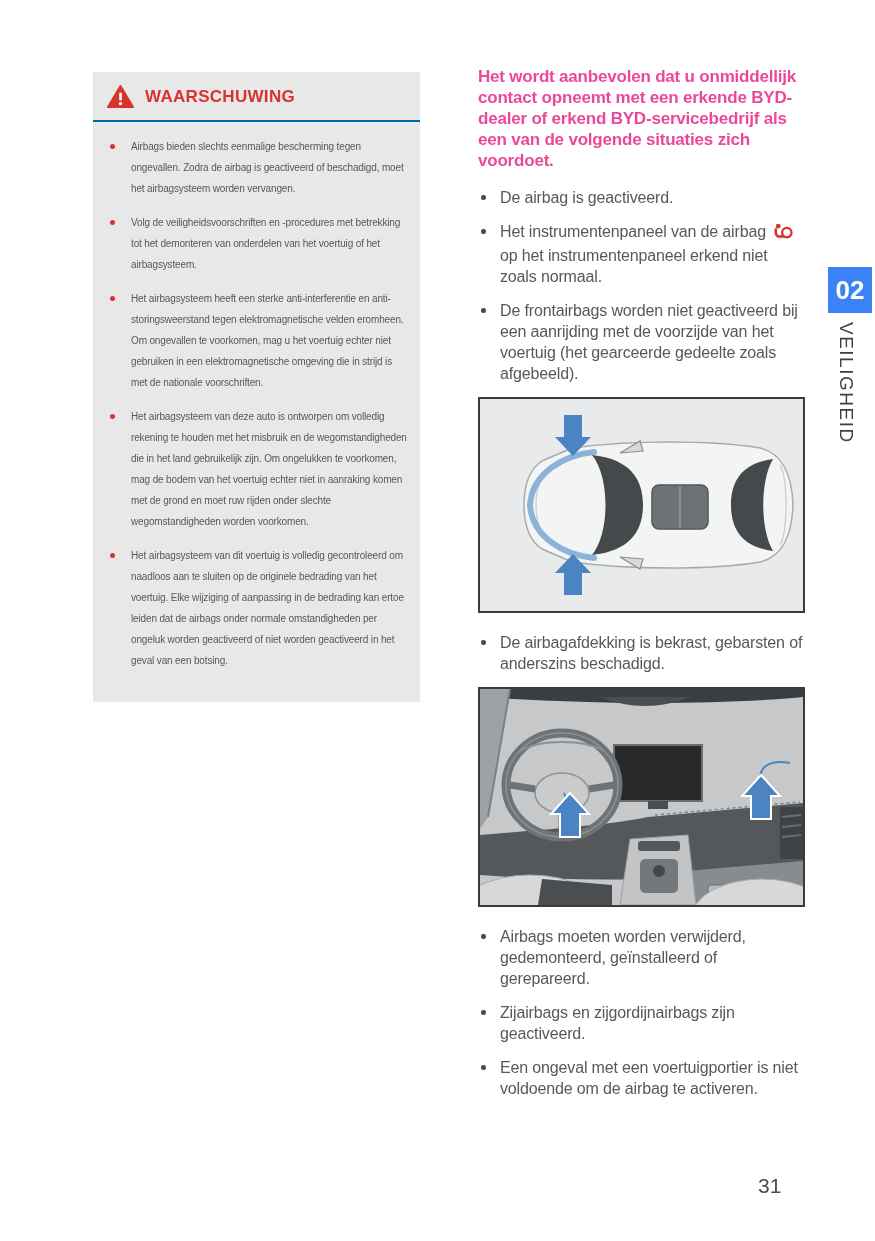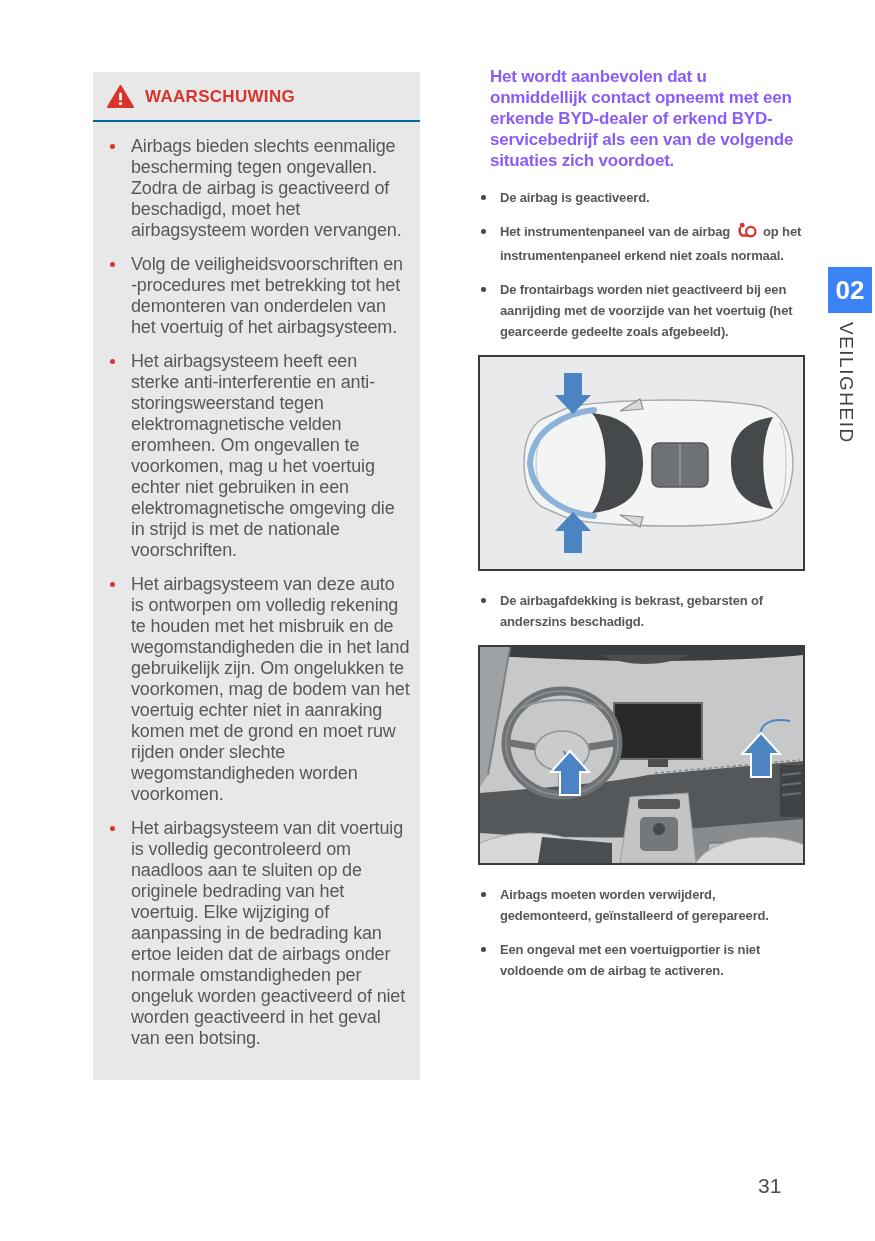--- a/index.html
+++ b/index.html
@@ -15,36 +15,36 @@
   }
   .warning-header{
     display:flex;align-items:center;gap:11px;
     padding:13px 14px 11px 14px;border-bottom:2px solid #0369a1;
   }
   .warn-title{color:#d8342c;font-weight:bold;font-size:17px;letter-spacing:.3px;}
   .warn-icon svg{display:block;}
   .warn-list{list-style:none;margin:14px 0 0 0;padding:0 10px 0 14px;}
   .warn-list li{
     position:relative;padding-left:24px;margin-bottom:13px;
-    font-size:18px;line-height:21px;letter-spacing:-0.15px;
+    font-size:10px;line-height:21px;letter-spacing:-0.15px;
   }
   .warn-list li::before{
     content:"";position:absolute;left:3px;top:8px;width:5px;height:5px;
     border-radius:50%;background:#d8342c;
   }
   
   .right-col{position:absolute;left:478px;top:66px;width:327px;}
   .intro{
-    margin:0 0 16px 12px;font-weight:bold;font-size:17px;line-height:21px;
-    color:#8b5cf6;letter-spacing:-0.2px;
+    margin:0 0 16px 0;font-weight:bold;font-size:17px;line-height:21px;
+    color:#ec4899;letter-spacing:-0.2px;
   }
   .bullets{list-style:none;margin:0;padding:0;}
   .bullets li{
     position:relative;padding-left:22px;margin-bottom:13px;
-    font-size:13px;line-height:21px;letter-spacing:-0.15px;font-weight:bold;
+    font-size:16px;line-height:21px;letter-spacing:-0.15px;
   }
   .bullets li::before{
     content:"";position:absolute;left:3px;top:8px;width:4.5px;height:4.5px;
     border-radius:50%;background:#4a4a4c;
   }
   .inline-icon{display:inline-block;vertical-align:-3px;margin:0 3px;}
   .fig{
     margin:7px 0 19px 0;width:327px;border:2px solid #3b3b3b;
     box-sizing:border-box;line-height:0;background:#e9eaeb;
   }
@@ -193,19 +193,20 @@
 
       <path d="M 281 92 C 278 78 290 70 310 74" stroke="#4b83c3" stroke-width="2" fill="none"></path>
       <g>
         <path d="M 281 86 L 262 107 L 271 107 L 271 130 L 291 130 L 291 107 L 300 107 Z" fill="#4b83c3" stroke="#ffffff" stroke-width="2"></path>
       </g>
     </svg>
   </figure>
 
   <ul class="bullets">
     <li><span>Airbags moeten worden verwijderd, gedemonteerd, geïnstalleerd of gerepareerd.</span></li>
+    <li><span>Zijairbags en zijgordijnairbags zijn geactiveerd.</span></li>
     <li><span>Een ongeval met een voertuigportier is niet voldoende om de airbag te activeren.</span></li>
   </ul>
 </main>
 
 <div class="chapter-tab">02</div>
 <div class="chapter-label">VEILIGHEID</div>
 <div class="page-number">31</div>
 
 </body></html>

